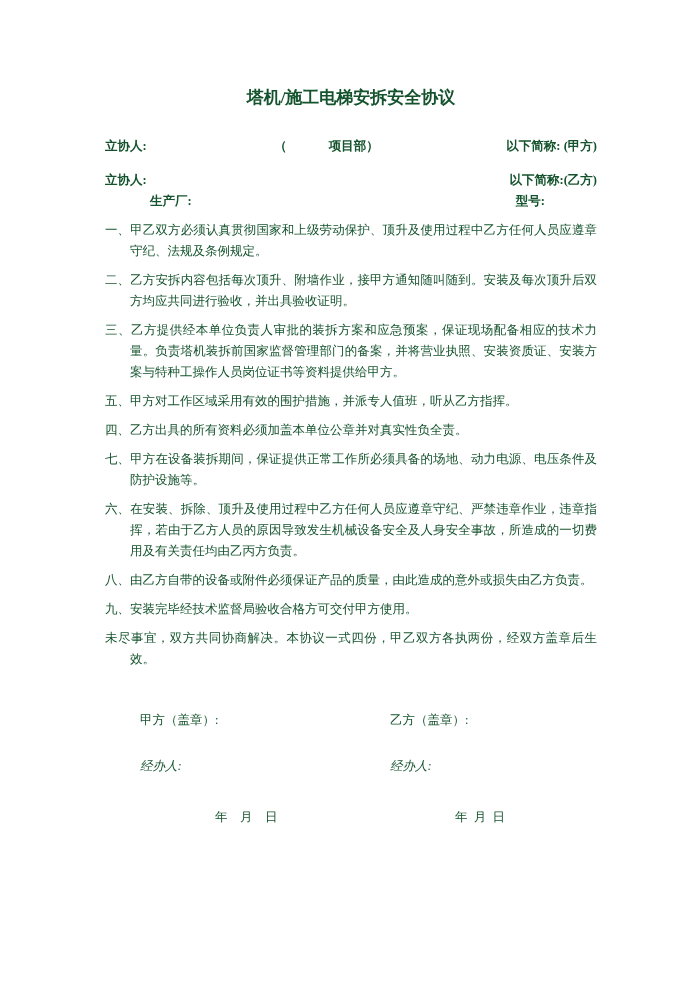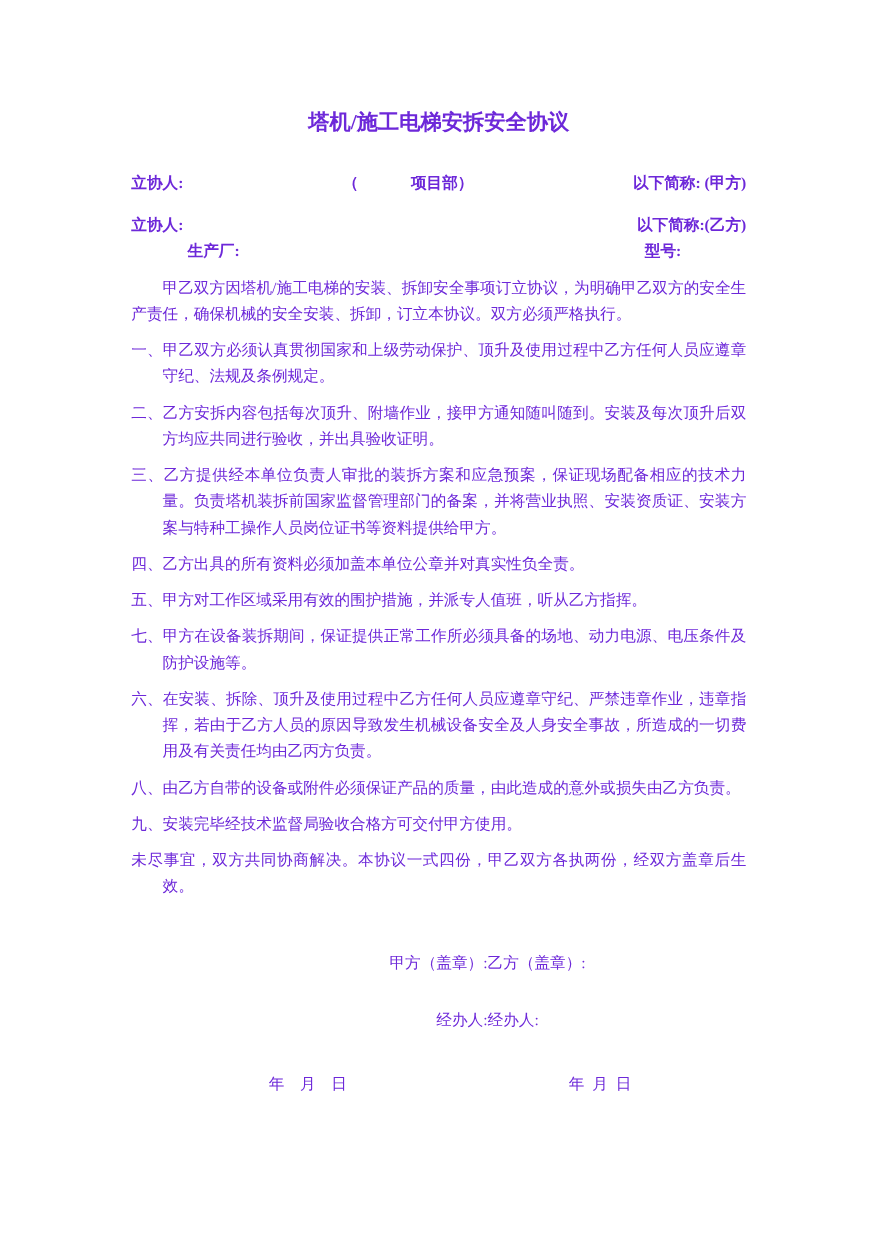--- a/index.html
+++ b/index.html
@@ -3,21 +3,21 @@
 <meta charset="utf-8">
 <style>
   * { margin: 0; padding: 0; box-sizing: border-box; }
   html, body { background: #ffffff; }
   .page {
     position: relative;
     width: 700px;
     height: 990px;
     margin: 0 auto;
     background: #ffffff;
-    color: #6d28d9;
+    color: #14532d;
     font-family: "Liberation Serif", "DejaVu Serif", serif;
     font-size: 12.5px;
     line-height: 21px;
   }
   .content {
     position: absolute;
     left: 105px;
     top: 0;
     width: 492px;
   }
@@ -48,23 +48,23 @@
     margin-bottom: 8px;
     text-align: justify;
   }
   .closing {
     padding-left: 25px;
     text-align: justify;
     margin-bottom: 0;
   }
   .sig-row { display: flex; align-items: baseline; }
   .sig-seals { margin-top: 40px; }
-  .sig-agents { margin-top: 25px; }
+  .sig-agents { margin-top: 25px; font-style: italic; }
   .sig-dates { margin-top: 30px; }
-  .sig-a { margin-left: 35px; width: 250px; text-align: right; }
+  .sig-a { margin-left: 35px; width: 250px; }
   .sig-b { flex: none; }
   .date-a { margin-left: 110px; width: 240px; white-space: pre; }
   .date-b { flex: none; white-space: pre; }
 </style>
 </head>
 <body>
 
 <div class="page">
   <div class="content">
 
@@ -83,28 +83,27 @@
       <span>立协人:</span>
       <span>以下简称:(乙方)</span>
     </div>
 
     <div class="hrow3">
       <span class="left">生产厂:</span>
       <span class="right">型号:</span>
     </div>
 
 
-    <p class="intro">甲乙双方因塔机/施工电梯的安装、拆卸安全事项订立协议，为明确甲乙双方的安全生产责任，确保机械的安全安装、拆卸，订立本协议。双方必须严格执行。</p>
 
     <div class="clauses">
       <div class="clause"><span>一、</span><span>甲乙双方必须认真贯彻国家和上级劳动保护、顶升及使用过程中乙方任何人员应遵章守纪、法规及条例规定。</span></div>
       <div class="clause"><span>二、</span><span>乙方安拆内容包括每次顶升、附墙作业，接甲方通知随叫随到。安装及每次顶升后双方均应共同进行验收，并出具验收证明。</span></div>
       <div class="clause"><span>三、</span><span>乙方提供经本单位负责人审批的装拆方案和应急预案，保证现场配备相应的技术力量。负责塔机装拆前国家监督管理部门的备案，并将营业执照、安装资质证、安装方案与特种工操作人员岗位证书等资料提供给甲方。</span></div>
+      <div class="clause"><span>五、</span><span>甲方对工作区域采用有效的围护措施，并派专人值班，听从乙方指挥。</span></div>
       <div class="clause"><span>四、</span><span>乙方出具的所有资料必须加盖本单位公章并对真实性负全责。</span></div>
-      <div class="clause"><span>五、</span><span>甲方对工作区域采用有效的围护措施，并派专人值班，听从乙方指挥。</span></div>
       <div class="clause"><span>七、</span><span>甲方在设备装拆期间，保证提供正常工作所必须具备的场地、动力电源、电压条件及防护设施等。</span></div>
       <div class="clause"><span>六、</span><span>在安装、拆除、顶升及使用过程中乙方任何人员应遵章守纪、严禁违章作业，违章指挥，若由于乙方人员的原因导致发生机械设备安全及人身安全事故，所造成的一切费用及有关责任均由乙丙方负责。</span></div>
       <div class="clause"><span>八、</span><span>由乙方自带的设备或附件必须保证产品的质量，由此造成的意外或损失由乙方负责。</span></div>
       <div class="clause"><span>九、</span><span>安装完毕经技术监督局验收合格方可交付甲方使用。</span></div>
       <div class="clause closing">未尽事宜，双方共同协商解决。本协议一式四份，甲乙双方各执两份，经双方盖章后生效。</div>
     </div>
 
     <div class="sig-row sig-seals">
       <span class="sig-a">甲方（盖章）:</span>
       <span class="sig-b">乙方（盖章）:</span>

